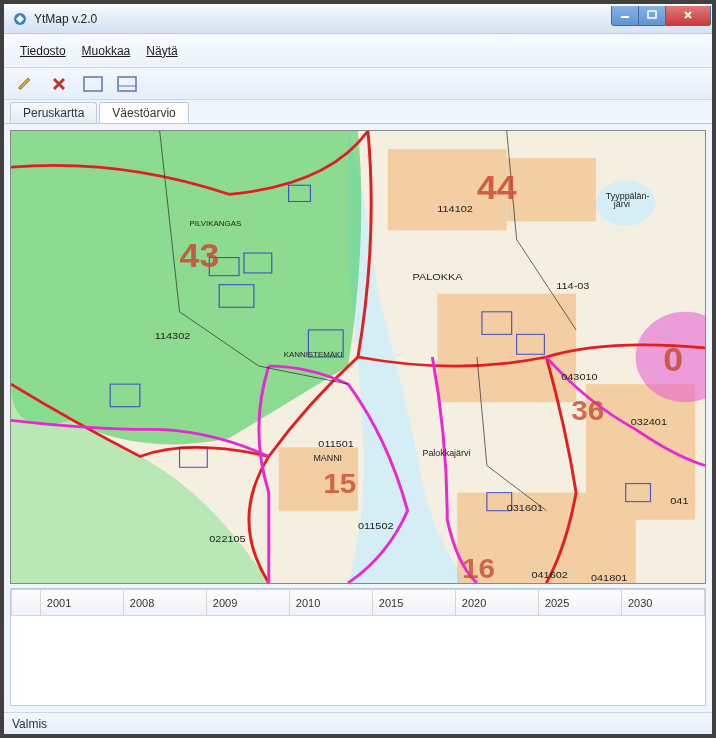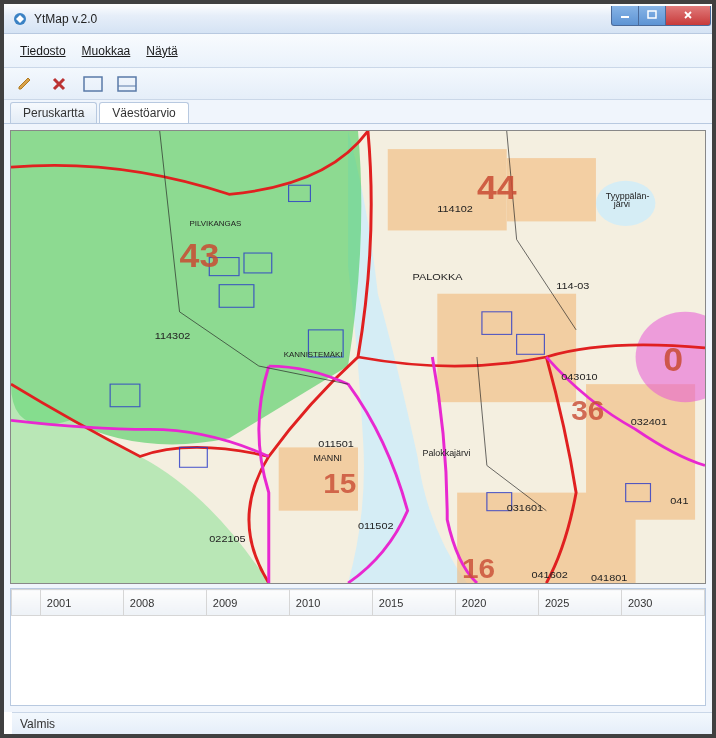--- a/index.html
+++ b/index.html
@@ -22,21 +22,21 @@
   .tab { padding: 3px 12px; border: 1px solid #b8c9e0; border-bottom: none; background: linear-gradient(#f6f9fd,#e3ecf6); margin-right: 2px; border-top-left-radius: 3px; border-top-right-radius: 3px; color: #333; position: relative; top: 1px; }
   .tab.active { background: #fff; top: 1px; z-index: 2; }
   .content { flex: 1; display: flex; flex-direction: column; padding: 6px; background: #f0f5fc; overflow: hidden; }
   .map-wrap { flex: 1; border: 1px solid #888; background: #fff; position: relative; overflow: hidden; }
   .map-svg { position: absolute; inset: 0; width: 100%; height: 100%; }
   .table-wrap { height: 118px; border: 1px solid #b8c9e0; background: #fff; margin-top: 4px; overflow: hidden; }
   table { width: 100%; border-collapse: collapse; font-size: 11px; padding-left: 43px; }
   th, td { border: 1px solid #d6d6d6; padding: 4px 6px; text-align: left; height: 26px; }
   th { background: linear-gradient(#fdfdfd,#eef2f7); font-weight: normal; color: #333; }
   td.rowhdr { background: #fff; }
-  .statusbar { height: 22px; background: linear-gradient(#f3f8fd,#e5eef9); border-top: 1px solid #cad7e8; display: flex; align-items: center; padding: 0 8px; color: #333; margin-left: 8px; }
+  .statusbar { height: 22px; background: linear-gradient(#f3f8fd,#e5eef9); border-top: 1px solid #cad7e8; display: flex; align-items: center; padding: 0 8px; color: #333; }
   .map-label-big { font-size: 36px; font-weight: bold; fill: #c94b33; opacity: 0.85; }
   .map-label-med { font-size: 30px; font-weight: bold; fill: #c94b33; opacity: 0.8; }
   .map-label-sm { font-size: 11px; fill: #222; }
 </style>
 </head>
 <body>
 
 <div class="window">
 
   <div class="titlebar">

